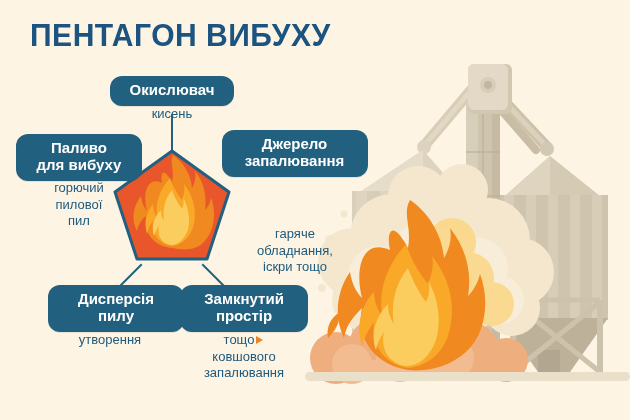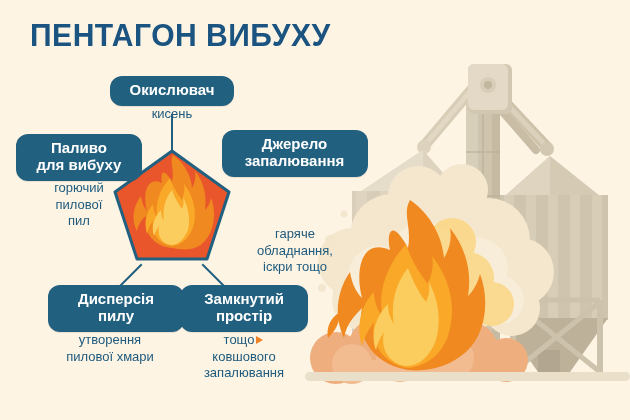--- a/index.html
+++ b/index.html
@@ -295,21 +295,20 @@
     <span>обладнання,</span><br>
     <span>іскри тощо</span>
   </div>
 
   <div class="pill two-line" style="left:48px; top:285px; width:136px;">
     <span>Дисперсія</span><br>
     <span>пилу</span>
   </div>
   <div class="cap" style="left:38px; top:332px; width:144px;text-align:center;">
     <span>утворення</span><br>
-    <span>пилової хмари</span>
   </div>
 
   <div class="pill two-line" style="left:180px; top:285px; width:128px;text-align:center;">
     <span>Замкнутий</span><br>
     <span>простір</span>
   </div>
   <div class="cap" style="left:176px; top:332px; width:136px;">
     <span>тощо</span><span class="tri"></span><br>
     <span>ковшового</span><br>
     <span>запалювання</span>

